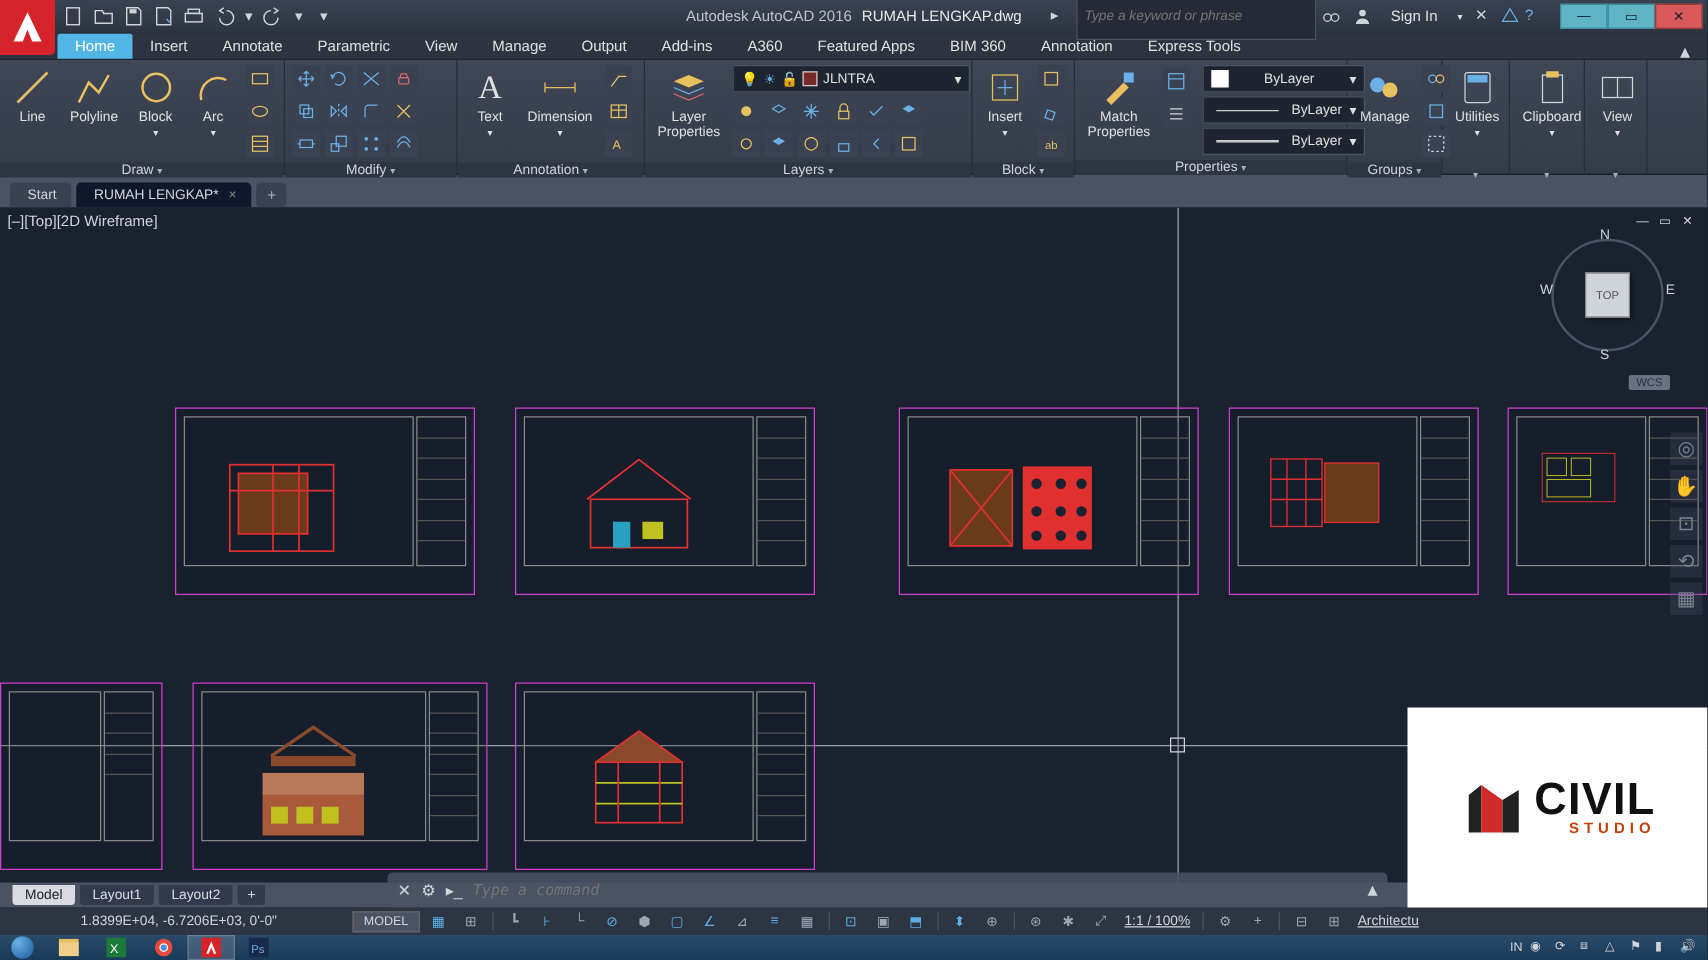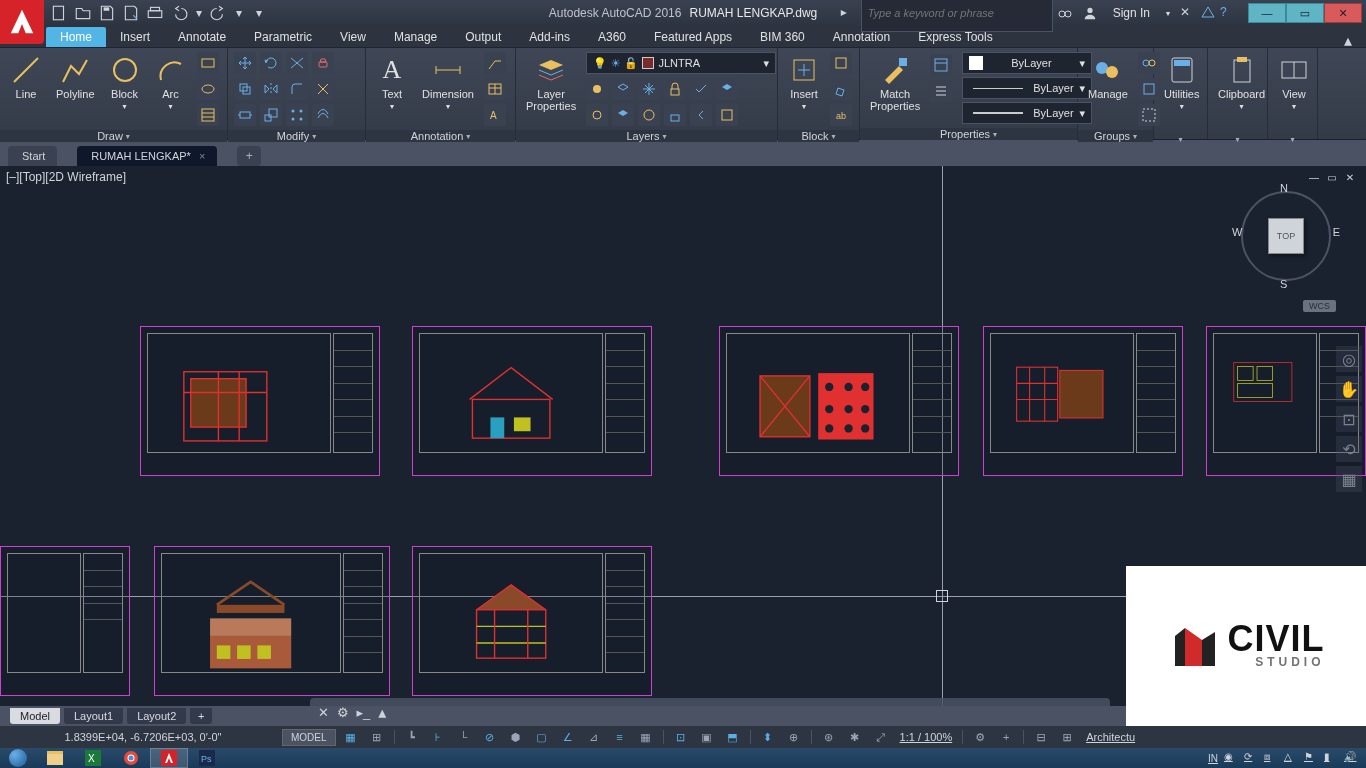--- a/index.html
+++ b/index.html
@@ -41,21 +41,21 @@
 .sm-btn svg { width:16px; height:16px; }
 .layer-sel { display:flex; gap:4px; align-items:center; background:#1f2530; border:1px solid #4a5263; padding:2px 6px; height:22px; width:190px; color:#e0e0e0; font-size:11px; cursor:pointer; }
 .layer-sel .sw { width:12px; height:12px; background:#7a2a2a; border:1px solid #ccc; }
 .prop-col { display:flex; flex-direction:column; gap:3px; margin-left:4px; }
 .prop-sel { display:flex; align-items:center; gap:6px; background:#1f2530; border:1px solid #4a5263; padding:2px 6px; height:22px; width:130px; color:#e0e0e0; font-size:11px; cursor:pointer; justify-content:space-between;}
 .prop-sel .line { flex:1; height:0; border-top:1px solid #ccc; margin:0 4px; }
 .color-sw { width:14px; height:14px; background:#fff; }
 
 
 .filetabs { height: 26px; background:#4a5263; display:flex; align-items:flex-end; padding-left:8px; }
-.ftab { padding:4px 12px 4px 14px; background:#3a4150; color:#d0d4da; font-size:11px; margin-right:20px; border-radius:4px 4px 0 0; display:flex; align-items:center; gap:8px; cursor:pointer; }
+.ftab { padding:4px 12px 4px 14px; background:#3a4150; color:#d0d4da; font-size:11px; margin-right:4px; border-radius:4px 4px 0 0; display:flex; align-items:center; gap:8px; cursor:pointer; }
 .ftab .cx { color:#888; cursor:pointer; }
 .ftab-add { width:24px; height:20px; background:#3a4150; border-radius:4px; display:flex; align-items:center; justify-content:center; color:#aab0ba; cursor:pointer; font-size:12px; }
 
 
 .viewport { position:absolute; top:166px; left:0; right:0; bottom:62px; background:#1a2230; overflow:hidden; }
 .view-ctrl { position:absolute; top:4px; left:6px; color:#d0d4da; font-size:12px; z-index:5; cursor:pointer; }
 .vp-minmax { position:absolute; top:4px; right:8px; display:flex; gap:2px; z-index:5; }
 .vp-btn { width:16px; height:14px; background:#1a2230; color:#d0d4da; font-size:10px; display:flex; align-items:center; justify-content:center; cursor:pointer; }
 .cross-v { position:absolute; top:0; bottom:0; left:942px; width:1px; background:#9aa0aa; }
 .cross-h { position:absolute; left:0; right:0; top:430px; height:1px; background:#9aa0aa; }
@@ -93,29 +93,29 @@
 .sb-btn.on { color:#5ab0e6; }
 .sb-sep { width:1px; height:14px; background:#4a5263; margin:0 2px; }
 .sb-text { padding:0 4px;text-decoration:underline; }
 
 
 .taskbar { position:absolute; bottom:0; left:0; right:0; height:20px; background:linear-gradient(#2a4a6a,#1a3a5a); display:flex; align-items:center; }
 .start { width:36px; height:20px; display:flex; align-items:center; justify-content:center; cursor:pointer; }
 .start-orb { width:18px; height:18px; border-radius:50%; background:radial-gradient(circle at 30% 30%, #6ab0e6, #1a5a9a); }
 .tb-app { width:38px; height:20px; display:flex; align-items:center; justify-content:center; cursor:pointer; }
 .tb-app.active { background:rgba(255,255,255,.15); border:1px solid rgba(255,255,255,.2); }
-.tray { margin-left:auto; display:flex; align-items:center; gap:6px; padding-right:8px; color:#cfd3da; font-size:10px;text-decoration:underline; }
+.tray { margin-left:auto; display:flex; align-items:center; gap:6px; padding-right:8px; color:#cfd3da; font-size:10px; }
 .tray-ico { width:14px; height:14px; cursor:pointer; }
 
 
 .watermark { position:absolute; right:0; bottom:42px; width:240px; height:160px; background:#fff; z-index:7; display:flex; align-items:center; justify-content:center; }
 .wm-logo { display:flex; align-items:center; gap:4px; }
 .wm-text { display:flex; flex-direction:column; }
 .wm-civil { font-size:36px; font-weight:900; letter-spacing:1px; color:#111; line-height:.9; }
-.wm-studio { font-size:12px; font-weight:700; letter-spacing:4px; color:#737373; text-align:right; }
+.wm-studio { font-size:12px; font-weight:700; letter-spacing:4px; color:#c2410c; text-align:right; }
 
 
 .navbar { position:absolute; right:4px; top:180px; width:26px; display:flex; flex-direction:column; gap:4px; z-index:4; }
 .nav-btn { width:26px; height:26px; background:rgba(74,82,99,.3); display:flex; align-items:center; justify-content:center; cursor:pointer; color:#7a828f; }
 </style>
 </head>
 <body>
 
 <div class="titlebar">
   <div class="app-icon">
@@ -896,20 +896,21 @@
   <div class="ltab active">Model</div>
   <div class="ltab">Layout1</div>
   <div class="ltab">Layout2</div>
   <div class="ltab" style="width:22px;text-align:center;padding:2px 0">+</div>
 </div>
 
 <div class="cmdline">
   <span class="cmd-ico">✕</span>
   <span class="cmd-ico">⚙</span>
   <span class="cmd-ico">▸_</span>
+  <input class="cmd-input" placeholder="Type a command" style="">
   <span class="cmd-arrow">▴</span>
 </div>
 
 <div class="statusbar">
   <div class="coords">1.8399E+04, -6.7206E+03, 0'-0"</div>
   <div class="mode-badge">MODEL</div>
   <div class="sb-btn on">▦</div>
   <div class="sb-btn">⊞</div>
   <div class="sb-sep"></div>
   <div class="sb-btn">┗</div>

